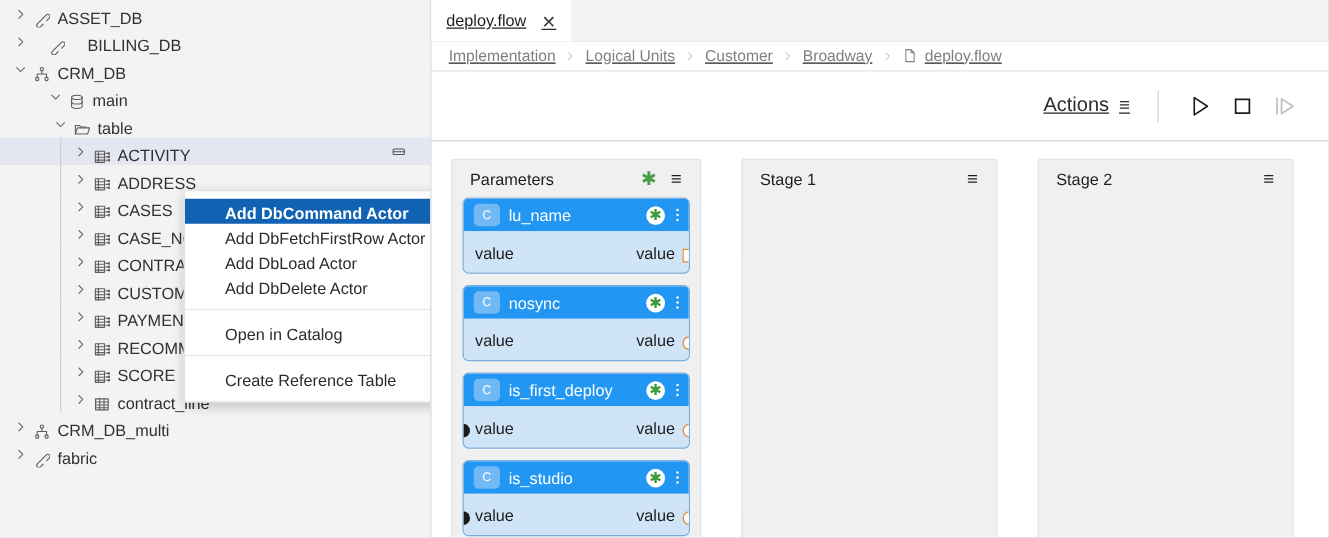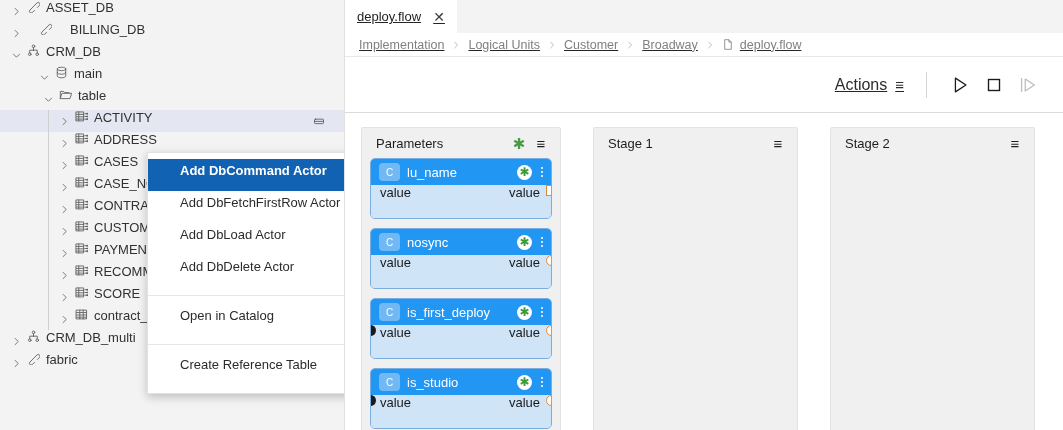--- a/index.html
+++ b/index.html
@@ -38,21 +38,21 @@
   }
   .hdr-icon {
     width: 20px; height: 20px;
     display: flex; align-items: center; justify-content: center;
     color: #444; cursor: pointer; margin-left: 2px;
   }
 
   #tree { padding-top: 0px; }
   .tree-row {
     height: 22px;
-    display: flex; align-items: flex-start;
+    display: flex; align-items: flex-end;
     position: relative;
     white-space: nowrap;
     cursor: pointer;
     color: #313131;
     font-size: 13px;
   }
   .tree-row.selected { background: #e4e6f1; }
   .tree-row .twisty {
     width: 16px; height: 22px; flex: 0 0 16px;
     display: flex; align-items: center; justify-content: center;
@@ -78,21 +78,21 @@
     position: absolute;
     left: 147px; top: 152px;
     width: 256px;
     background: #ffffff;
     border: 1px solid #e2e2e2;
     box-shadow: 0 3px 9px rgba(0,0,0,.22);
     padding: 4px 0 6px 0;
     z-index: 50;
   }
   .ctx-item {
-    height: 32px; line-height: 24px;
+    height: 20px; line-height: 24px;
     padding: 0 12px 0 32px;
     font-size: 13px;
     color: #2b2b2b;
     cursor: pointer;
     white-space: nowrap;
   }
   .ctx-item.active { background: #1262b3; color: #ffffff; font-weight: 700; }
   .ctx-sep { height: 1px; background: #e6e6e6; margin: 6px 0; }
   .ctx-group { padding: 2px 0; }
 
@@ -204,21 +204,21 @@
     flex: 0 0 15px;
   }
   .node-kebab {
     width: 14px; flex: 0 0 14px;
     display: flex; flex-direction: column; align-items: center; gap: 2px;
     cursor: pointer;
   }
   .node-kebab i { width: 2px; height: 2px; background: #fff; border-radius: 50%; display: block; }
   .node-row {
     height: 25px;
-    display: flex; align-items: flex-start;
+    display: flex; align-items: flex-end;
     background: #cfe4f7;
     padding: 0 0 0 0;
     font-size: 13px; color: #1a1a1a;
     position: relative;
   }
   .node-row .in-port {
     width: 11px; height: 11px; border-radius: 50%;
     background: #1b1b1b;
     margin-left: -6px; margin-right: 4px;
     flex: 0 0 11px;

